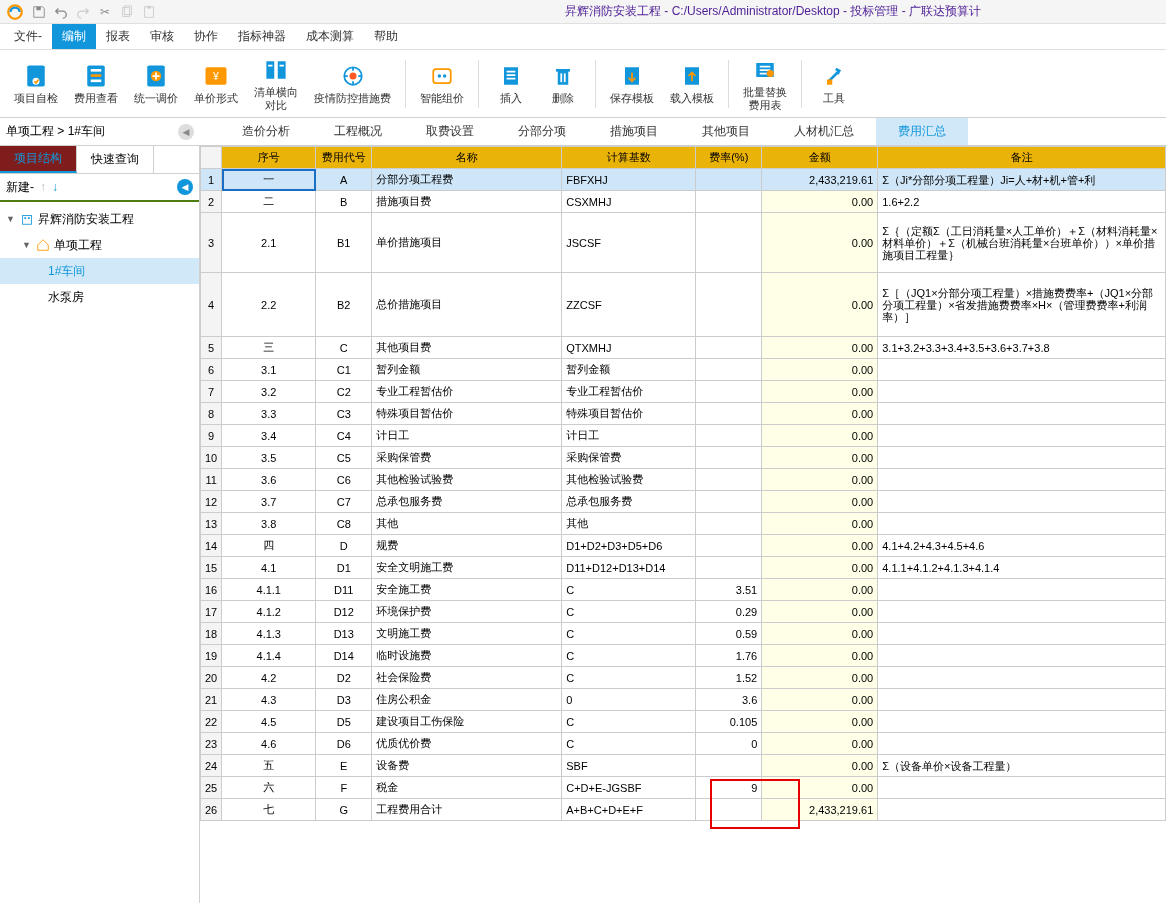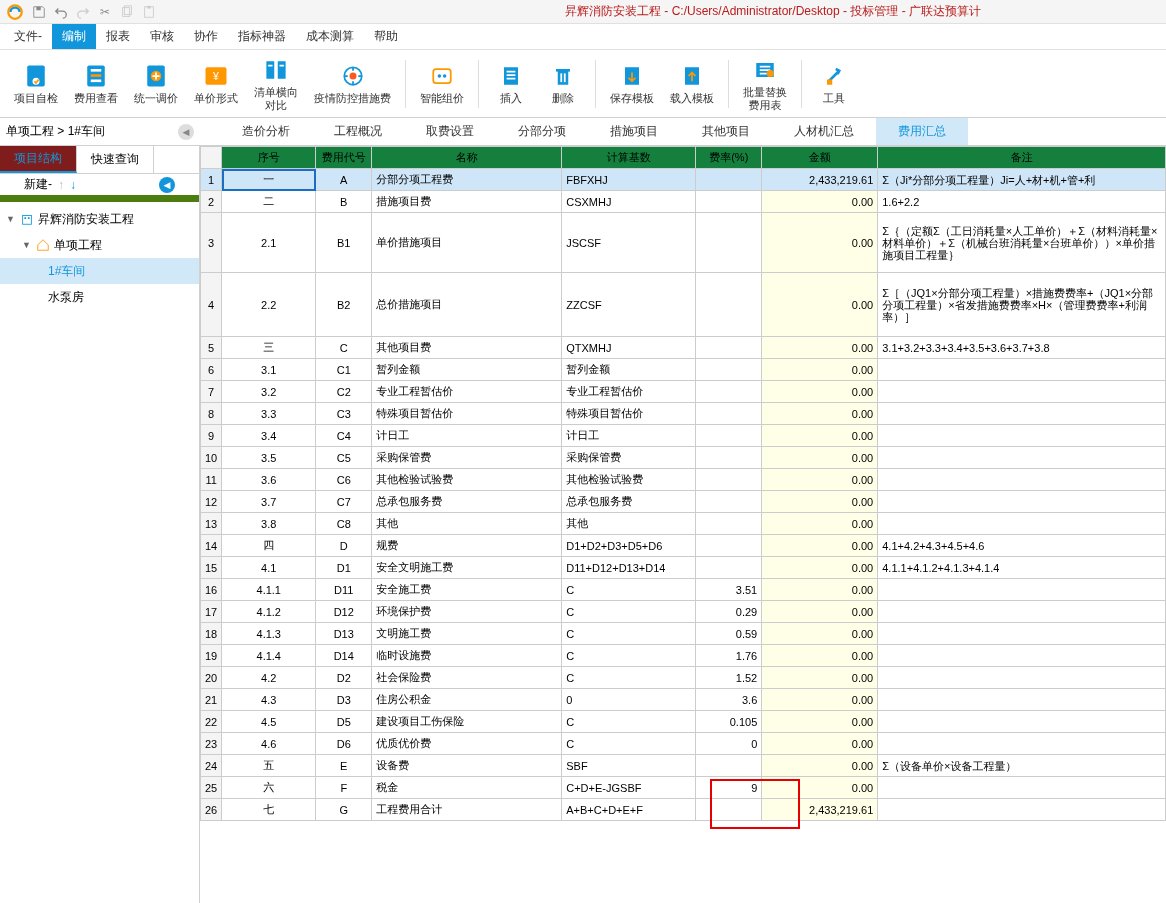--- a/index.html
+++ b/index.html
@@ -2,21 +2,21 @@
 <html><head>
 <meta charset="utf-8">
 <style>
 * { margin: 0; padding: 0; box-sizing: border-box; font-family: "Microsoft YaHei", Arial, sans-serif; font-size: 12px; }
 body { background: #fff; width: 1166px; height: 903px; overflow: hidden; }
 
 
 .qat { height: 24px; background: #f5f5f5; display: flex; align-items: center; padding: 0 6px; gap: 8px; border-bottom: 1px solid #e0e0e0; }
 .qat-logo { width: 18px; height: 18px; }
 .qat-icon { width: 14px; height: 14px; color: #888; cursor: pointer; display: inline-flex; align-items: center; justify-content: center; }
-.qat-title { position: absolute; left: 50%; transform: translateX(-50%); color: #b91c1c; font-size: 12px; white-space: nowrap; width: 100%; text-align: center; pointer-events: none; }
+.qat-title { position: absolute; left: 50%; transform: translateX(-50%); color: #4c1d95; font-size: 12px; white-space: nowrap; width: 100%; text-align: center; pointer-events: none; }
 .qat-title-inner { display: inline-block; margin-left: 380px; }
 
 
 .menubar { height: 26px; display: flex; padding: 0 4px; gap: 0; border-bottom: 1px solid #e0e0e0; }
 .menu-item { padding: 4px 10px; color: #333; cursor: pointer; }
 .menu-item.active { background: #1296db; color: #fff; }
 
 
 .ribbon { height: 68px; display: flex; align-items: center; gap: 4px; padding: 4px 8px; border-bottom: 1px solid #d0d0d0; }
 .ribbon-btn { display: flex; flex-direction: column; align-items: center; justify-content: center; padding: 2px 6px; cursor: pointer; min-width: 48px; }
@@ -31,35 +31,35 @@
 .sub-tabs { display: flex; flex: 1; height: 100%; padding-left: 20px;}
 .sub-tab { padding: 0 22px; display: flex; align-items: center; height: 100%; cursor: pointer; color: #333; }
 .sub-tab.active { background: #d0e8f7; color: #1296db; }
 
 
 .main-area { display: flex; height: calc(903px - 24px - 26px - 68px - 28px); }
 .left-panel { width: 200px; border-right: 1px solid #d0d0d0; display: flex; flex-direction: column; }
 .lp-tabs { display: flex; height: 28px; border-bottom: 1px solid #d0d0d0; }
 .lp-tab { padding: 0 14px; display: flex; align-items: center; cursor: pointer; border-right: 1px solid #d0d0d0; }
 .lp-tab.active { background: #7f1d1d; border-bottom: 2px solid #1296db; color:#1296db; }
-.lp-toolbar { height: 28px; display: flex; align-items: center; padding: 0 24px; gap: 6px; border-bottom: 7px solid #4d7c0f; }
+.lp-toolbar { height: 28px; display: flex; align-items: center; padding: 0 6px; gap: 6px; border-bottom: 2px solid #4d7c0f; }
 .lp-toolbar .circ { width: 16px; height: 16px; border-radius: 50%; background: #1296db; margin-left: auto; display:flex;align-items:center;justify-content:center;color:#fff;font-size:9px;}
 .tree { padding: 4px 0; }
 .tree-row { display: flex; align-items: center; height: 26px; padding: 0 6px; cursor: pointer; gap: 4px; }
 .tree-row.active { background: #d0e8f7; color:#1296db; }
 .tree-indent-1 { padding-left: 22px; }
 .tree-indent-3 { padding-left: 48px; }
 .tree-toggle { width: 10px; color: #666; font-size: 9px; }
 .tree-icon { width: 14px; display:inline-flex; }
 
 
 .table-wrap { flex: 1; overflow: auto; position: relative; }
 table.data { border-collapse: collapse; width: 100%; }
 table.data th, table.data td { border: 1px solid #ccc; font-size: 11px; padding: 0 4px; height: 22px; }
-table.data th { background: #15803d; font-weight: normal; text-align: center; }
+table.data th { background: #eab308; font-weight: normal; text-align: center; }
 table.data th.corner { width: 18px; background: #f4f4f4; }
 td.rownum { text-align: center; background: #f4f4f4; width: 18px; font-size:10px;}
 td.c-seq { text-align: center; width: 94px; }
 td.c-code { text-align: center; width: 56px; }
 td.c-name { width: 190px; }
 td.c-base { width: 134px; font-size:10px;}
 td.c-rate { text-align: right; width: 66px; }
 td.c-amount { text-align: right; width: 116px; background: #ffffe8; }
 td.c-remark { font-size:10px; line-height:12px; }
 tr.row-selected td { background: #cfe6f8 !important; }

